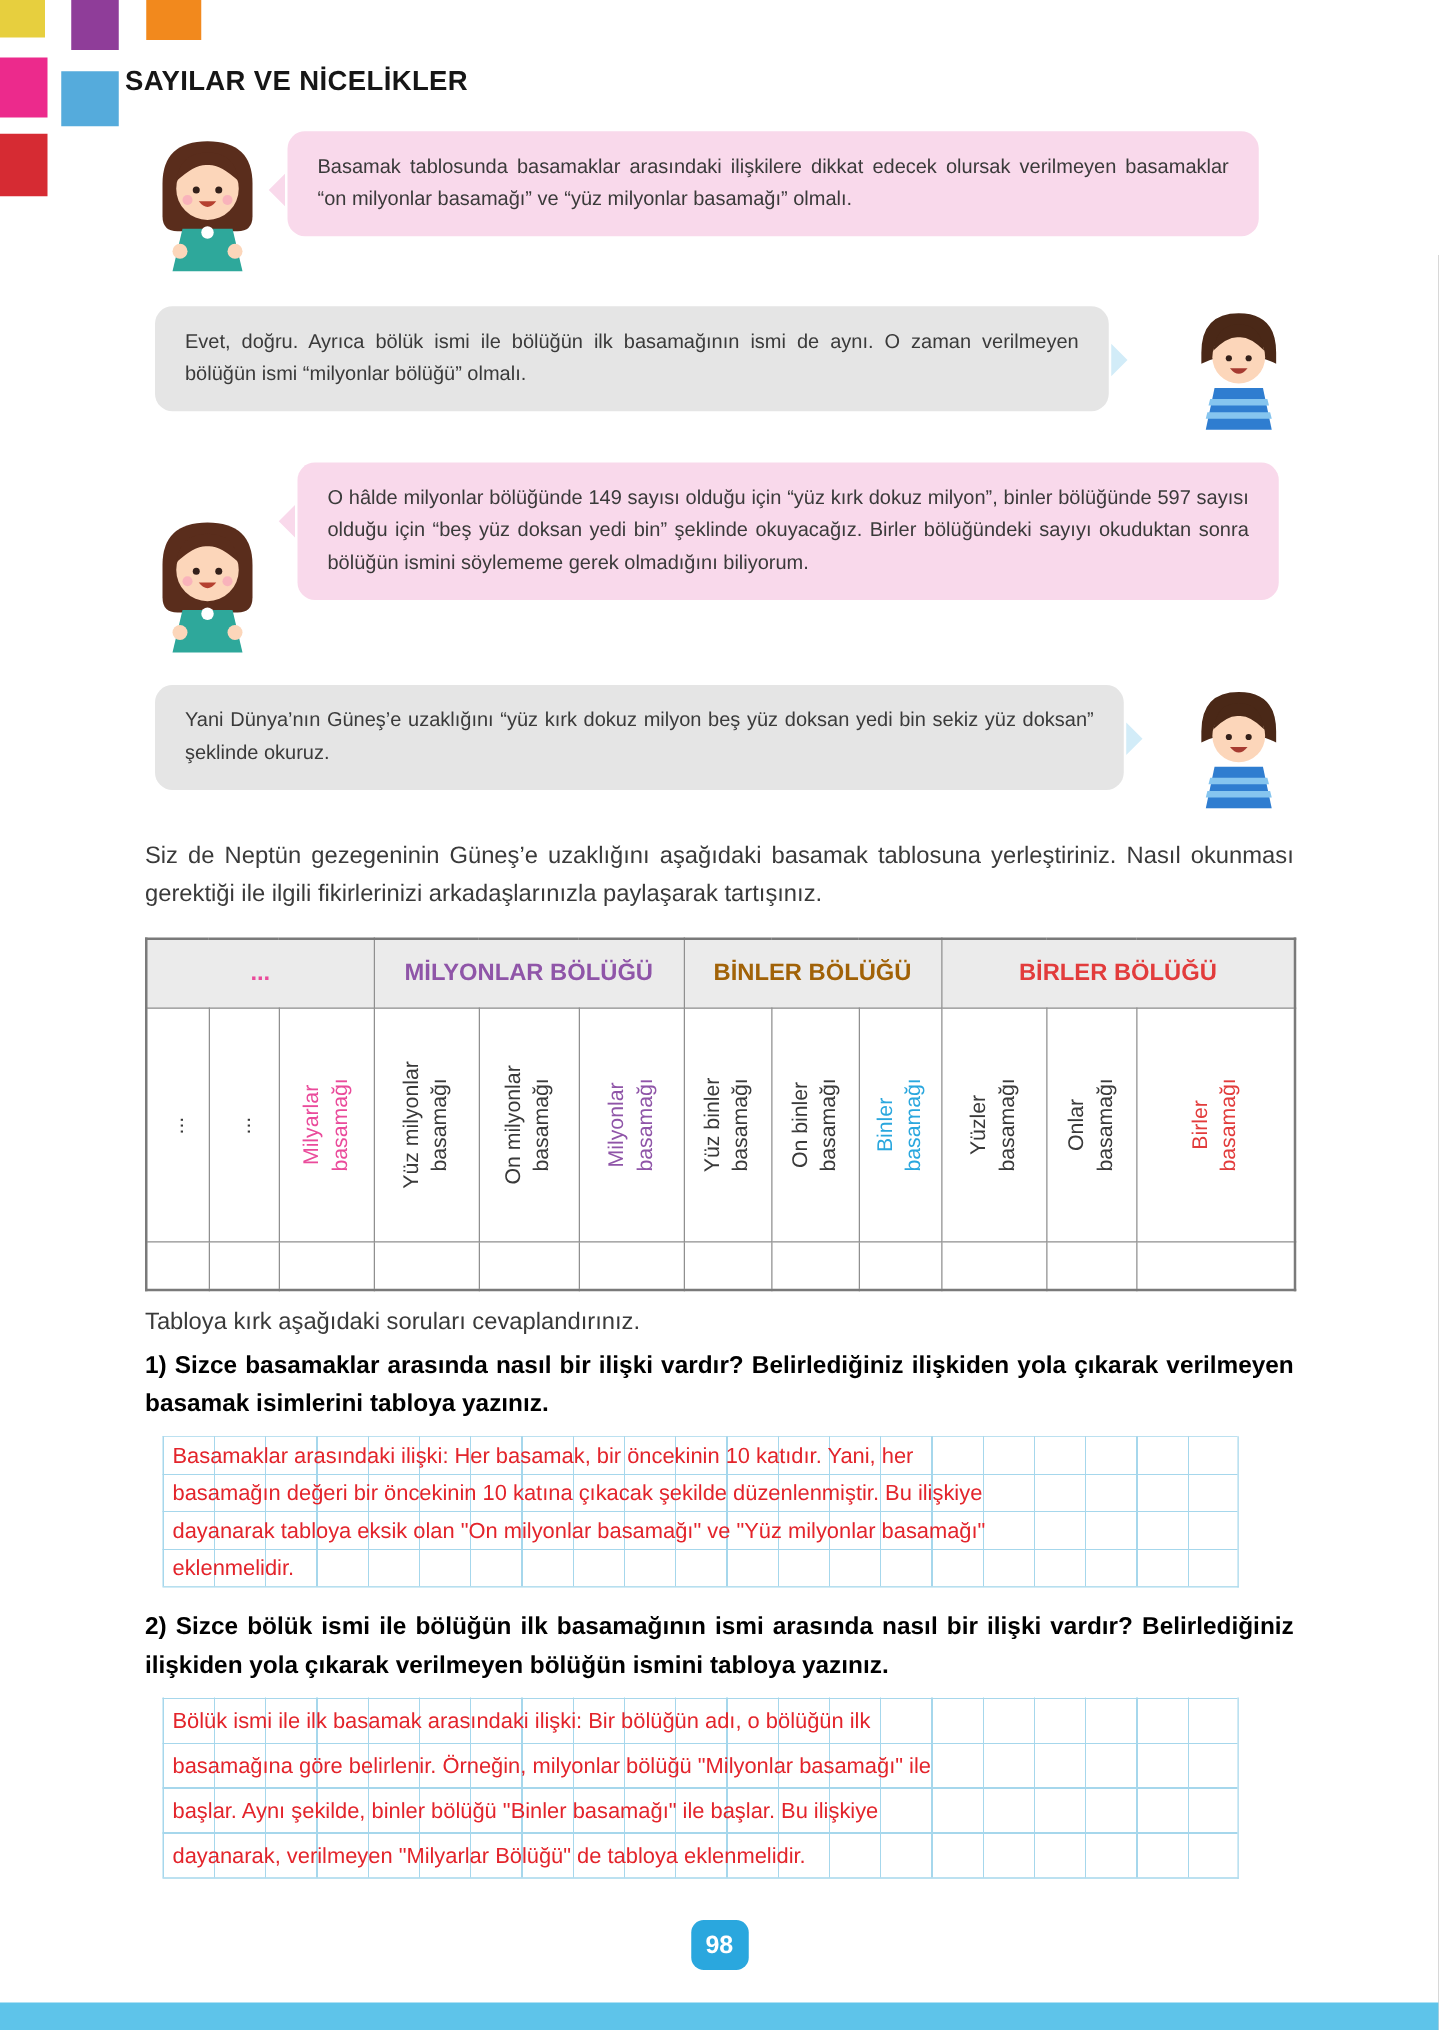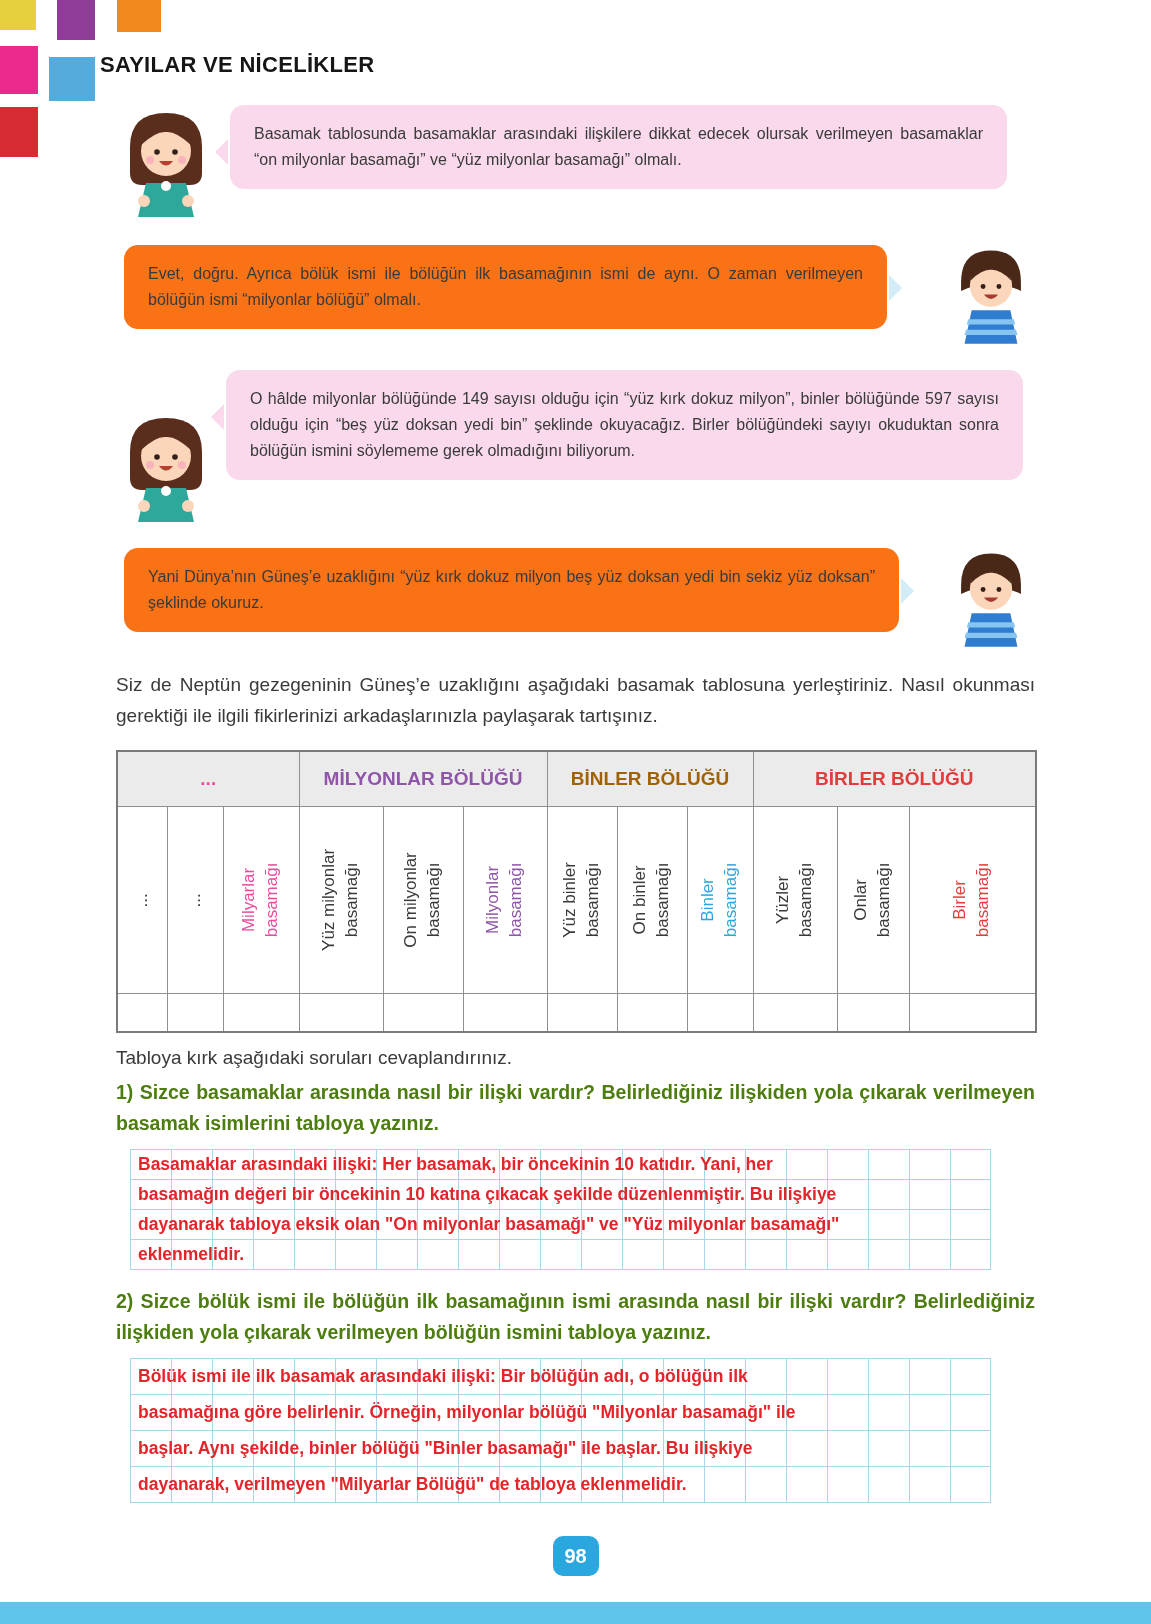--- a/index.html
+++ b/index.html
@@ -22,68 +22,68 @@
   .content{position:absolute;left:116px;top:100px;width:919px}
 
   
   .dlg-row{display:flex;align-items:flex-start}
   .avatar{flex:0 0 auto}
   .avatar svg{display:block}
   .bubble{position:relative;border-radius:14px;padding:16px 24px;font-size:16px;
           line-height:1.62;color:#3a3a3a;flex:1 1 auto}
   .bubble p{margin:0;text-align:justify}
   .bubble.pink{background:#f9d9eb}
-  .bubble.blue{background:#f97316}
+  .bubble.blue{background:#e5e5e5}
   .bubble.pink::before{content:"";position:absolute;left:-15px;top:34px;
        border:13px solid transparent;border-right-color:#f9d9eb;border-left:0}
   .bubble.blue::after{content:"";position:absolute;right:-15px;top:30px;
        border:13px solid transparent;border-left-color:#d2ecf8;border-right:0}
   .r1{margin-top:5px}
   .r1 .avatar{width:100px;margin-top:2px}
   .r1 .bubble{margin-left:14px;margin-right:28px}
   .r2{margin-top:26px}
   .r2 .bubble{margin-left:8px;margin-right:60px}
   .r2 .avatar{width:88px}
   .r3{margin-top:26px}
   .r3 .avatar{width:100px;margin-top:42px}
-  .r3 .bubble{margin-left:10px;margin-right:12px}
+  .r3 .bubble{margin-left:22px;margin-right:12px}
   .r4{margin-top:24px}
   .r4 .bubble{margin-left:8px;margin-right:48px}
   .r4 .avatar{width:88px}
 
   .instruction{margin:22px 0 0 0;font-size:19px;line-height:1.65;text-align:justify}
 
   
   .pv-table{margin-top:18px;border-collapse:collapse;table-layout:fixed;width:919px;
             border:2px solid #7a7a7a}
   .pv-table th,.pv-table td{border:1px solid #8f8f8f;padding:0}
   .pv-table thead th{height:56px;background:#ebebeb;font-size:19px;font-weight:bold;
                      text-align:center;vertical-align:middle}
   .labels td{height:186px;vertical-align:middle}
   .vwrap{display:flex;align-items:center;justify-content:center;height:186px;width:100%}
   .vlabel{transform:rotate(-90deg);white-space:nowrap;text-align:center;
           font-size:17px;line-height:1.35;font-weight:normal}
   .vlabel span{display:block}
   .blank td{height:38px;background:#fff}
 
   .questions-intro{margin:14px 0 0 0;font-size:19px}
-  .question{margin:8px 0 0 0;font-size:19.5px;font-weight:bold;color:#4d7c0f;
+  .question{margin:8px 0 0 0;font-size:19.5px;font-weight:bold;color:#000000;
             line-height:1.6;text-align:justify}
   .q2{margin-top:16px}
 
   
   .answer-grid{margin-top:10px;margin-left:14px;width:861px;
      border-right:1px solid #a6d7ec;border-bottom:1px solid #a6d7ec;
      background-image:
        repeating-linear-gradient(to right,#a6d7ec 0 1px,transparent 1px 41px),
        repeating-linear-gradient(to bottom,#a6d7ec 0 1px,transparent 1px var(--cell-h))}
   .answer-grid.g1{--cell-h:30px}
   .answer-grid.g2{--cell-h:36px}
   .hw-line{height:var(--cell-h);line-height:var(--cell-h);font-size:17.5px;
-           font-weight:bold;color:#e3242b;padding-left:8px;white-space:nowrap}
+           font-weight:normal;color:#e3242b;padding-left:8px;white-space:nowrap}
 
   .page-badge{position:absolute;left:50%;transform:translateX(-50%);top:1536px;
       width:46px;height:40px;background:#2aa7de;border-radius:10px;color:#fff;
       font-size:20px;font-weight:bold;display:flex;align-items:center;justify-content:center}
   .footer-bar{position:absolute;left:0;right:0;bottom:0;height:22px;background:#5ec4ea}
   .defs-hidden{position:absolute;width:0;height:0;overflow:hidden}
 </style>
 </head>
 <body>
 

